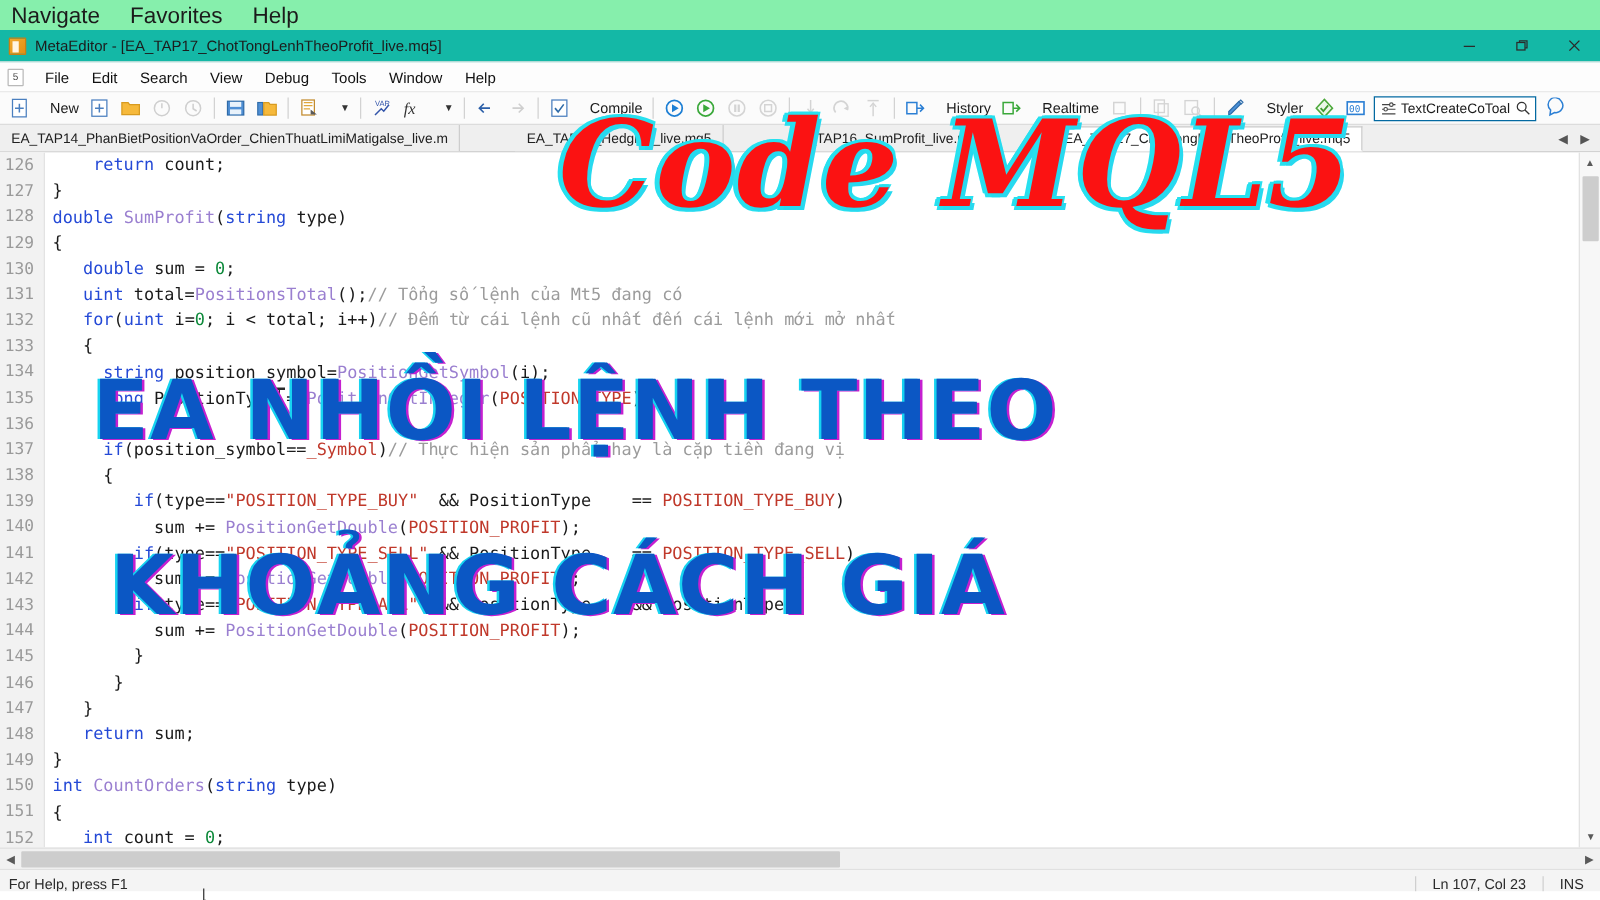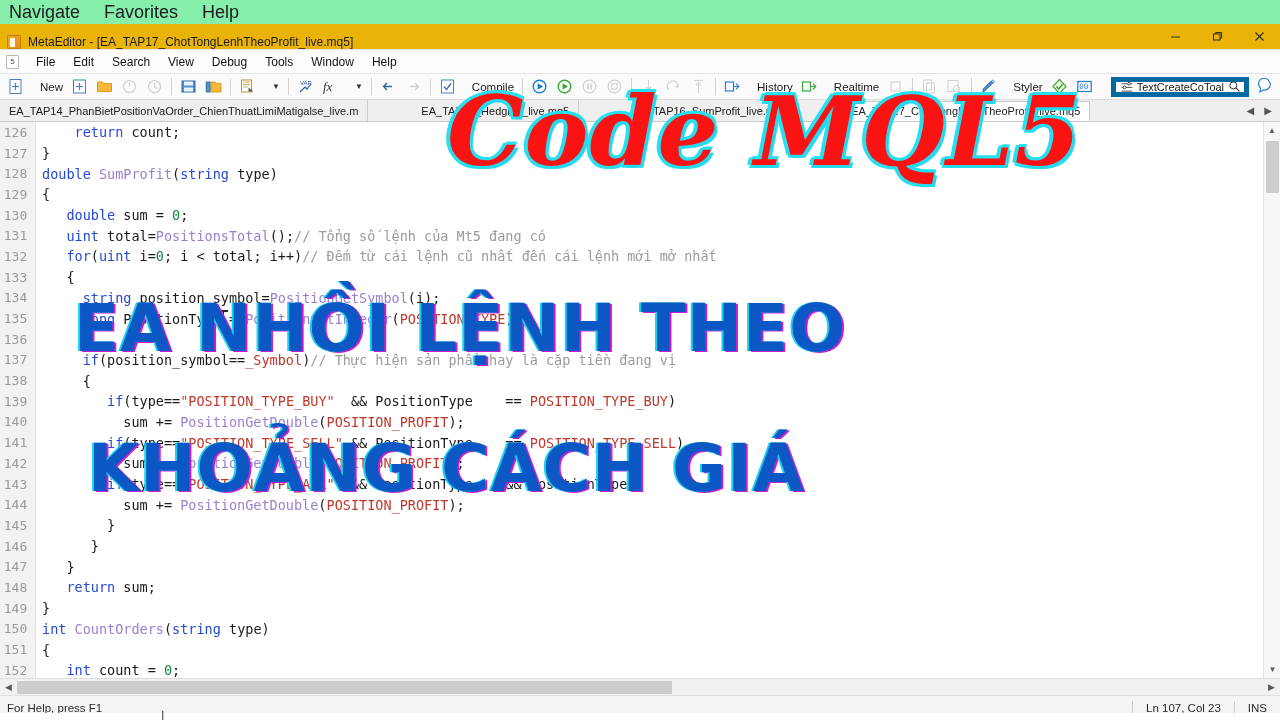--- a/index.html
+++ b/index.html
@@ -17,22 +17,22 @@
     position:absolute; left:0; top:0; width:1280px; height:24px;
     background:#86efac; display:flex; align-items:center;
     padding-left:6px; gap:18px;
     font-size:18px; color:#1b1b1b;
   }
   .host-menu .mi { padding:1px 3px; white-space:nowrap; }
 
   
   .titlebar {
     position:absolute; left:0; top:24px; width:1280px; height:26px;
-    background:#eab308; border-bottom:1px solid #e6e6e6;
-    display:flex; align-items:flex-end;
+    background:#14b8a6; border-bottom:1px solid #e6e6e6;
+    display:flex; align-items:center;
   }
   .titlebar .app-icon{
     width:14px;height:14px;margin-left:7px;margin-right:7px;
     background:linear-gradient(135deg,#f0a92c 0%,#e38f12 100%);
     border:1px solid #c97f13; border-radius:1px; position:relative;
     flex:none;
   }
   .titlebar .app-icon:after{
     content:""; position:absolute; left:2px; top:2px; width:5px;height:9px;
     background:#fff6e2;
@@ -63,22 +63,22 @@
     position:absolute; left:0; top:74px; width:1280px; height:26px;
     background:#fbfbfb; border-bottom:1px solid #dcdcdc;
     display:flex; align-items:center; padding-left:3px;
     font-size:11.5px; color:#1a1a1a; gap:0;
   }
   .tb-item{ display:flex;align-items:center; gap:16px; padding:1px 4px; height:22px; white-space:nowrap;text-align:right;}
   .tb-sep{ width:1px;height:17px;background:#d2d2d2;margin:0 4px;flex:none; }
   .ico{ width:17px;height:17px;flex:none;display:block; }
   .ico.dim{ opacity:.33; }
   .tb-combo{
-    display:flex;align-items:center;height:20px;border:5px solid #0369a1;background:#fff;
-    padding:0 3px 0 4px; margin-left:14px; gap:3px;
+    display:flex;align-items:center;height:20px;border:1px solid #0369a1;background:#fff;
+    padding:0 3px 0 4px; margin-left:2px; gap:3px;
   }
   .tb-combo .txt{ font-size:11px;color:#1b1b1b;width:88px;overflow:hidden;white-space:nowrap; }
 
   
   .tabstrip{
     position:absolute;left:0;top:100px;width:1280px;height:22px;
     background:#efefef;border-bottom:1px solid #c9c9c9;
     display:flex;align-items:stretch;font-size:11px;color:#202020;gap:44px;
   }
   .tab{

